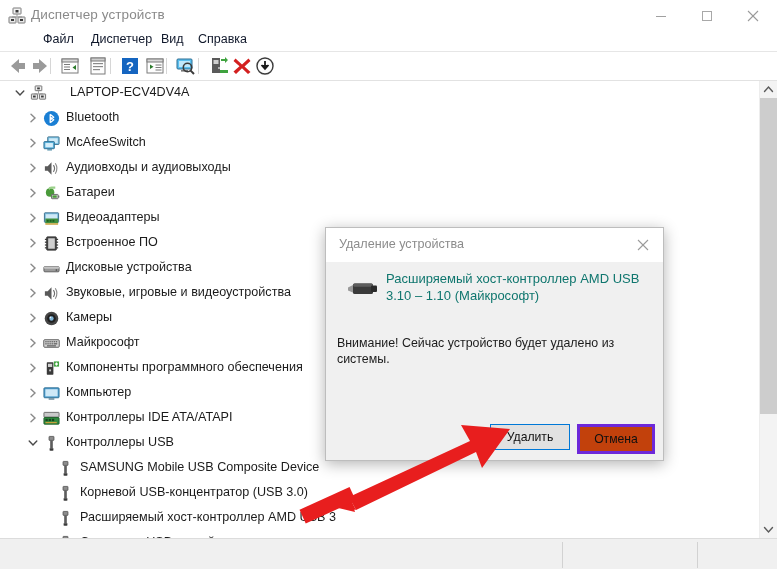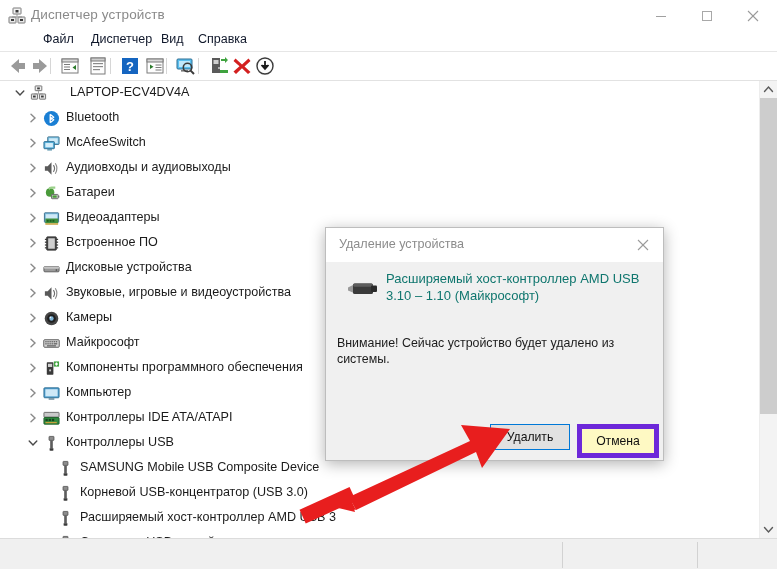--- a/index.html
+++ b/index.html
@@ -59,21 +59,21 @@
   .dlg-titlebar{position:absolute;left:0;top:0;width:337px;height:34px;background:#fff;}
   .dlg-title{position:absolute;left:13px;top:9px;font-size:12.6px;color:#8c8c8c;white-space:nowrap;}
   .dlg-close{position:absolute;right:0;top:0;width:40px;height:33px;cursor:default;}
   .dlg-close svg{position:absolute;left:50%;top:50%;transform:translate(-50%,-50%);}
   .dlg-body{position:absolute;left:0;top:34px;width:337px;height:198px;background:#f0f0f0;}
   .dlg-devicon{position:absolute;left:18px;top:14px;width:38px;height:26px;}
   .dlg-devname{position:absolute;left:60px;top:9px;width:265px;font-size:13px;
       color:#0f766e;line-height:16.5px;}
   .dlg-warn{position:absolute;left:11px;top:73px;width:320px;font-size:12.4px;color:#1b1b1b;
       line-height:16px;}
-  .dlg-btn{position:absolute;top:162px;height:24px;background:#fef9c3;border:5px solid #6d28d9;
+  .dlg-btn{position:absolute;top:162px;height:24px;background:#c2410c;border:3px solid #6d28d9;
       font-size:12.2px;color:#101010;font-family:"Liberation Sans","DejaVu Sans",sans-serif;
       display:flex;align-items:center;justify-content:center;cursor:default;}
   .dlg-btn-primary{left:164px;width:78px;border:1px solid #0078d7;background:#e1e1e1;
       box-shadow:inset 0 0 0 1px #e1e1e1;}
   .dlg-btn-cancel{left:251px;width:72px;}
 
   
   .arrow-anno{position:absolute;left:0;top:0;width:777px;height:569px;pointer-events:none;}
 </style>
 </head>

